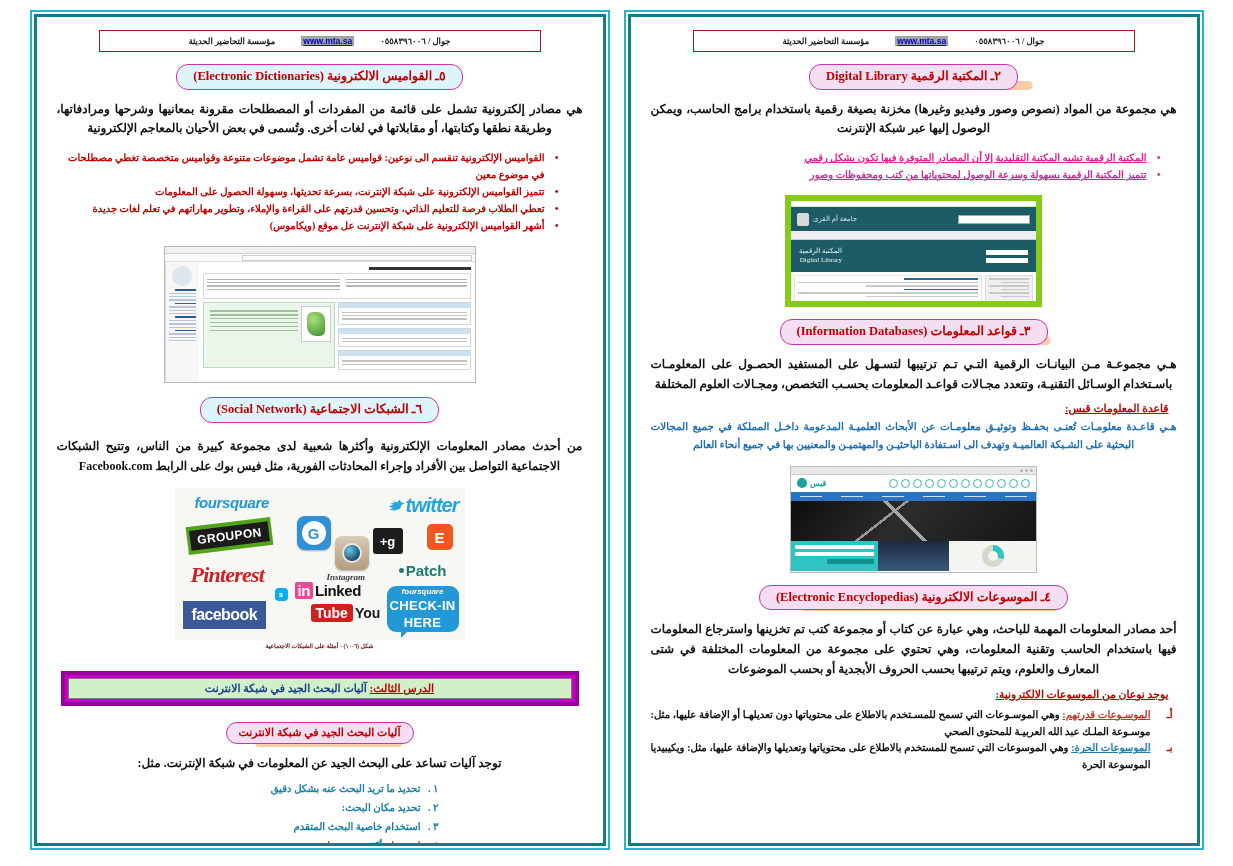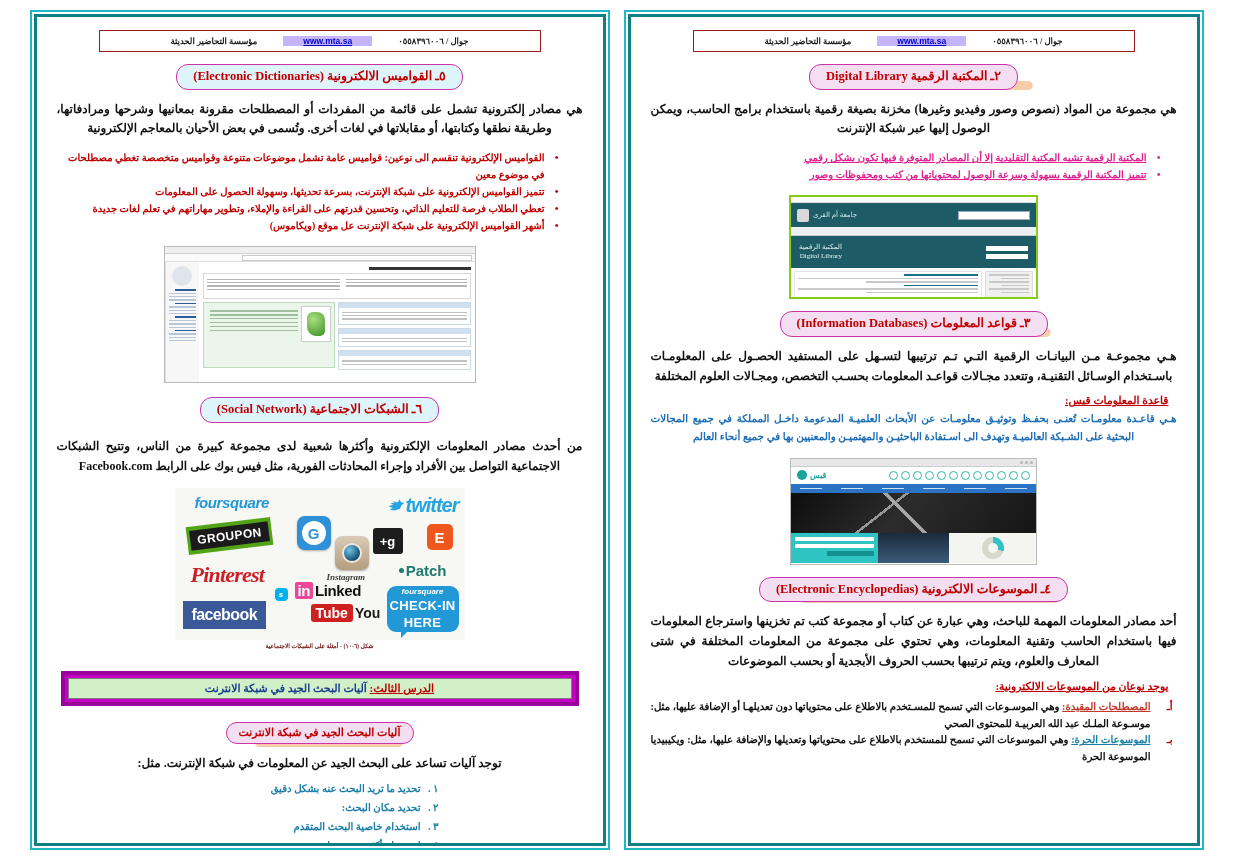--- a/index.html
+++ b/index.html
@@ -41,21 +41,21 @@
     display:flex;align-items:center;justify-content:center;
     gap:26px;
     font-size:8.5px;
     color:#1a1a1a;
     font-weight:bold;
     background:#fff;
   }
   .hdr .phone{letter-spacing:.2px;}
   .hdr .site{
     color:#0000cd;text-decoration:underline;
-    background:#c4b5fd;padding:0 20px;font-family:"Liberation Sans",sans-serif;
+    background:#a3a3a3;padding:0 2px;font-family:"Liberation Sans",sans-serif;
     font-size:8.5px;font-weight:bold;
   }
   .hdr .org{font-size:8.5px;}
 
   
   .badge-wrap{display:flex;justify-content:center;margin-top:12px;position:relative;}
   .badge{
     position:relative;
     display:inline-block;
     padding:4px 16px;
@@ -142,21 +142,21 @@
   .lesson-banner .t1{color:#c00000;text-decoration:underline;}
   .lesson-banner .t2{color:#1b3f8f;}
 
   
   .fig{display:flex;justify-content:center;margin-top:12px;position:relative;}
   .fig-cap{
     text-align:center;font-size:6px;color:#7a2020;margin-top:2px;font-weight:bold;
   }
 
   
-  .shot-uqu{width:245px;height:100px;background:#fff;border:2px solid #84cc16;overflow:hidden;position:relative;}
+  .shot-uqu{width:245px;height:100px;background:#fff;border:6px solid #84cc16;overflow:hidden;position:relative;}
   .uqu-topline{height:5px;background:#fff;border-bottom:1px solid #ddd;}
   .uqu-bar{height:24px;background:#1d5c67;display:flex;align-items:center;justify-content:space-between;padding:0 6px;}
   .uqu-logo{display:flex;align-items:center;gap:4px;color:#cfe6ea;font-size:7px;}
   .uqu-crest{width:12px;height:13px;background:#d9d9d9;border-radius:2px;}
   .uqu-search{width:70px;height:7px;background:#fff;border:1px solid #9ab;}
   .uqu-nav{height:8px;background:#eceff1;border-bottom:1px solid #ccc;}
   .uqu-hero{height:32px;background:#1d5c67;display:flex;align-items:center;justify-content:space-between;padding:0 8px;}
   .uqu-hero-t{color:#e8f3f5;font-size:7px;line-height:1.3;text-align:right;}
   .uqu-inputs{display:flex;flex-direction:column;gap:3px;}
   .uqu-inp{width:42px;height:5px;background:#fff;}
@@ -386,21 +386,21 @@
       <div class="badge-wrap w4">
         <div class="badge pink">٤ـ  الموسوعات الالكترونية (Electronic Encyclopedias)</div>
       </div>
 
       <p class="para just">أحد مصادر المعلومات المهمة للباحث، وهي عبارة عن كتاب أو مجموعة كتب تم تخزينها واسترجاع المعلومات فيها باستخدام الحاسب وتقنية المعلومات، وهي تحتوي على مجموعة من المعلومات المختلفة في شتى المعارف والعلوم، ويتم ترتيبها بحسب الحروف الأبجدية أو بحسب الموضوعات</p>
       <span class="underline-head left">يوجد نوعان من الموسوعات الالكترونية:</span>
 
       <ul class="lettered">
         <li>
           <span class="mk" style="position:absolute;right:0;color:#c00000;">أـ</span>
-          <span class="term">المصطلحات المقيدة:</span><span> وهي الموسـوعات التي تسمح للمسـتخدم بالاطلاع على محتوياتها دون تعديلهـا أو الإضافة عليها، مثل: موسـوعة الملـك عبد الله العربيـة للمحتوى الصحي</span>
+          <span class="term">الموسـوعات قدرتهم:</span><span> وهي الموسـوعات التي تسمح للمسـتخدم بالاطلاع على محتوياتها دون تعديلهـا أو الإضافة عليها، مثل: موسـوعة الملـك عبد الله العربيـة للمحتوى الصحي</span>
         </li>
         <li>
           <span class="mk" style="position:absolute;right:0;color:#c00000;">بـ</span>
           <span class="term blue">الموسوعات الحرة:</span><span> وهي الموسوعات التي تسمح للمستخدم بالاطلاع على محتوياتها وتعديلها والإضافة عليها، مثل: ويكيبيديا الموسوعة الحرة</span>
         </li>
       </ul>
 
     </div>
   </div>
 

